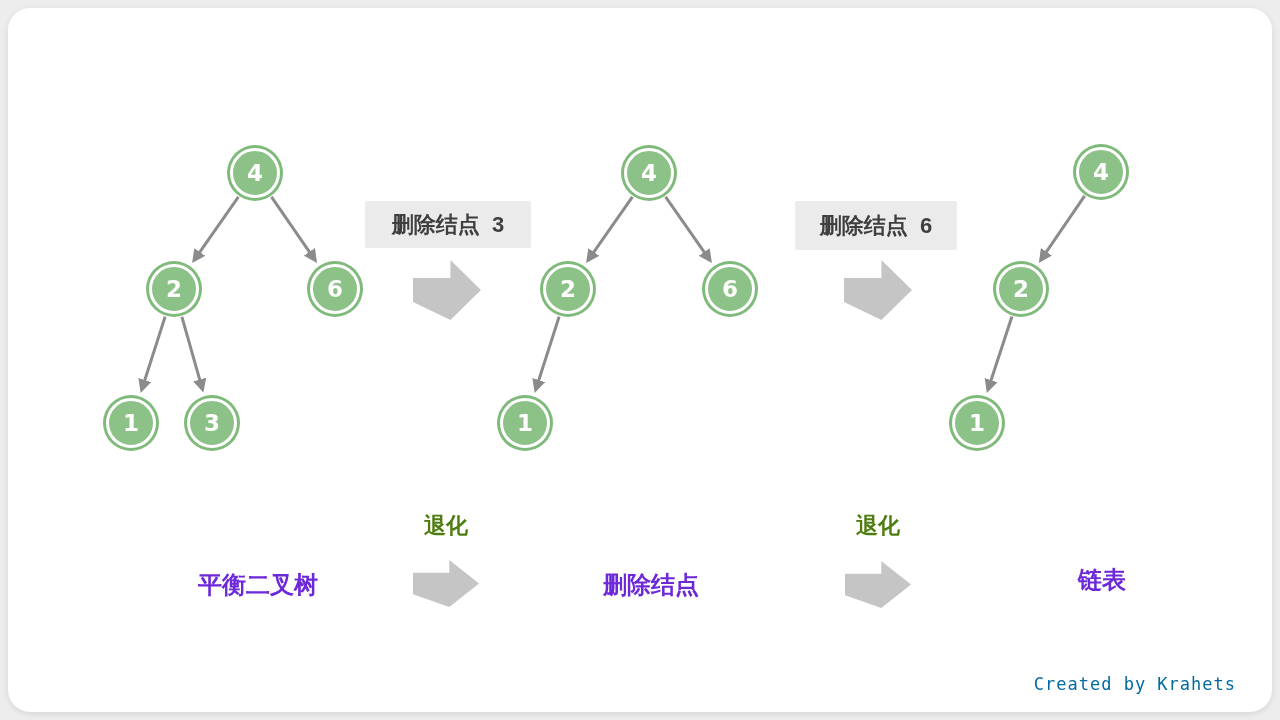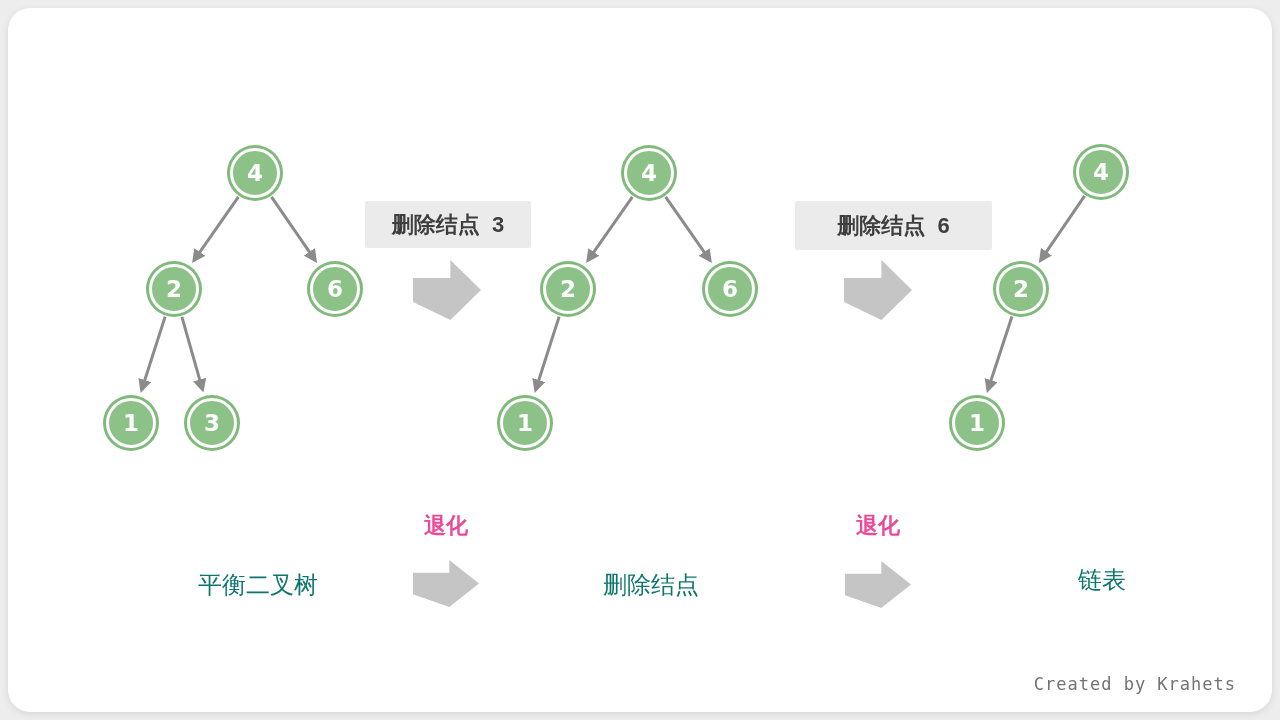--- a/index.html
+++ b/index.html
@@ -39,60 +39,60 @@
     position: absolute;
     background: #ebebeb;
     border-radius: 2px;
     color: #3e3e3e;
     font-weight: bold;
     font-size: 22px;
     display: flex; align-items: center; justify-content: center;
     white-space: pre;
   }
   #step-label-1 { left: 357px; top: 193px; width: 166px; height: 47px; }
-  #step-label-2 { left: 787px; top: 193px; width: 197px; height: 49px; }
+  #step-label-2 { left: 787px; top: 193px; width: 162px; height: 49px; }
   .block-arrow {
     position: absolute;
     background: #c5c5c5;
     clip-path: polygon(0 30%, 55% 30%, 55% 0, 100% 50%, 55% 100%, 0 70%);
   }
   #transform-arrow-1 { left: 405px; top: 252px; width: 68px; height: 60px; }
   #transform-arrow-2 { left: 836px; top: 252px; width: 68px; height: 60px; }
   #degrade-arrow-1   { left: 405px; top: 552px; width: 66px; height: 47px;
     clip-path: polygon(0 27%, 55% 27%, 55% 0, 100% 50%, 55% 100%, 0 73%); }
   #degrade-arrow-2   { left: 837px; top: 553px; width: 66px; height: 47px;
     clip-path: polygon(0 27%, 55% 27%, 55% 0, 100% 50%, 55% 100%, 0 73%); }
   .degrade-label {
     position: absolute;
     transform: translate(-50%, -50%);
-    color: #ec4899;
+    color: #4d7c0f;
     font-weight: bold;
     font-size: 22px;
     white-space: nowrap;
   }
   #degrade-label-1 { left: 438px; top: 518px; }
   #degrade-label-2 { left: 870px; top: 518px; }
   .tree-type-label {
     position: absolute;
     transform: translate(-50%, -50%);
-    color: #0f766e;
-    font-weight: normal;
+    color: #6d28d9;
+    font-weight: bold;
     font-size: 24px;
     white-space: nowrap;
   }
   #tree-type-1 { left: 250px;  top: 577px; }
   #tree-type-2 { left: 643px;  top: 577px; }
   #tree-type-3 { left: 1094px; top: 572px; }
   .watermark {
     position: absolute;
     right: 36px; bottom: 18px;
     font-family: "DejaVu Sans Mono", "Liberation Mono", monospace;
     font-size: 17px;
     letter-spacing: 1px;
-    color: #737373;
+    color: #0369a1;
   }
 </style>
 </head>
 <body>
 
 <div class="stage">
   <div class="card">
 
     <svg id="edge-layer" class="edge-layer" width="1280" height="720">
       <defs>

